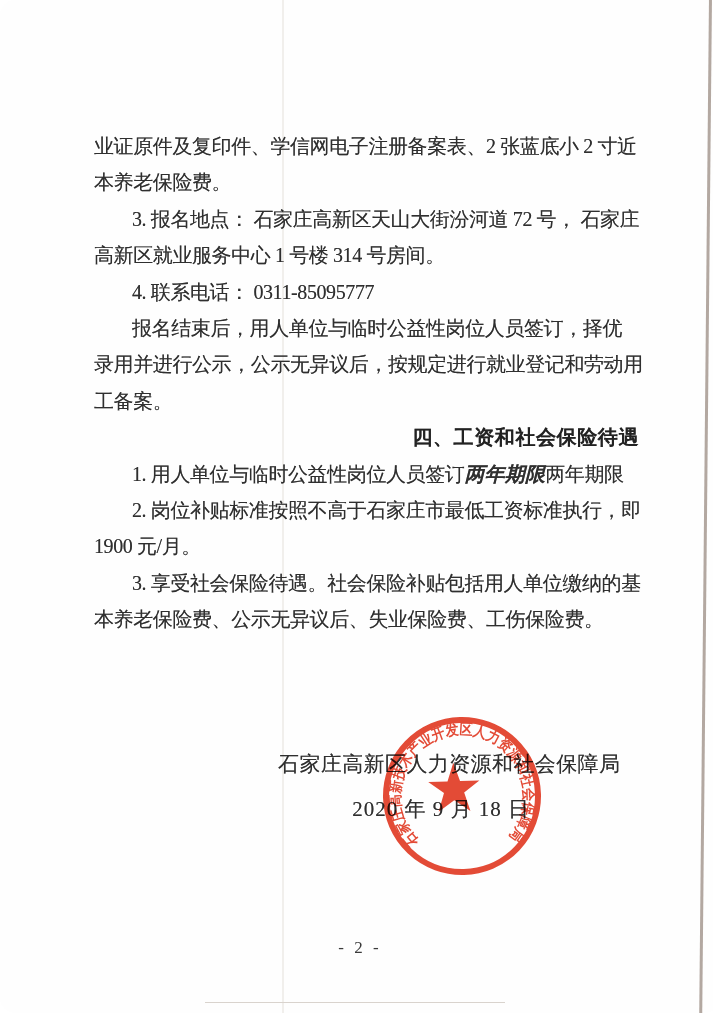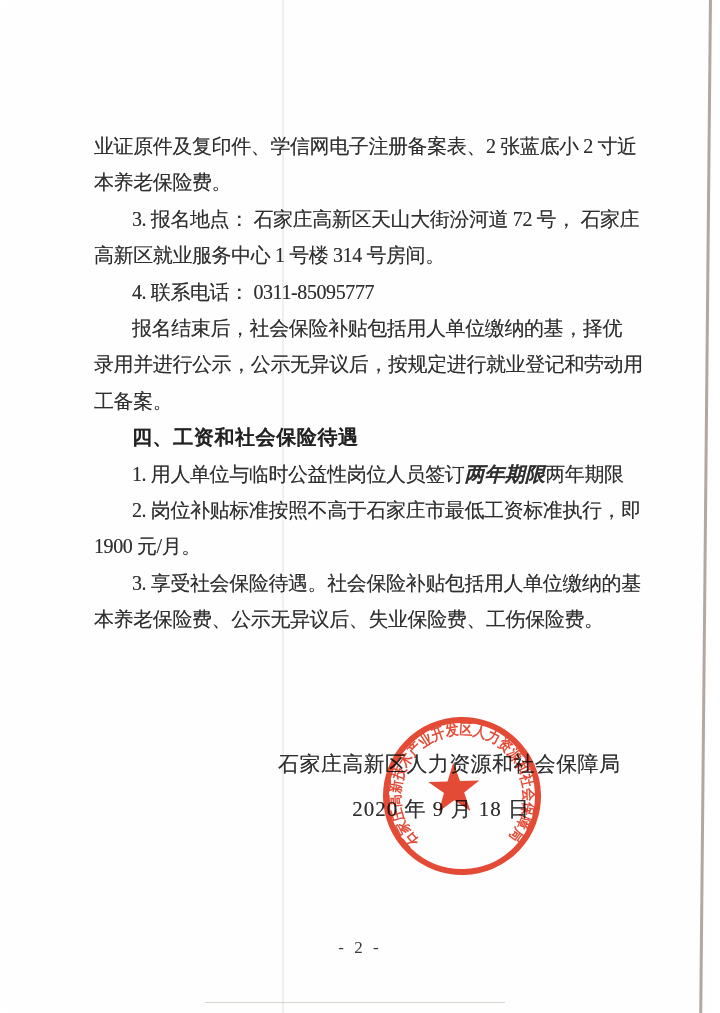--- a/index.html
+++ b/index.html
@@ -50,20 +50,21 @@
     color: #2f2f2f;
     text-shadow: 0 0 0.4px rgba(47,47,47,0.55);
   }
   .line { white-space: nowrap; }
   .line.indent { padding-left: 38px; }
   .line.heading {
     font-family: "Liberation Sans", "DejaVu Sans", sans-serif;
     font-weight: bold;
     letter-spacing: 0.6px;
     color: #222;
+    text-align: right;
   }
   .line .bold {
     font-weight: bold;
     font-family: "Liberation Sans", "DejaVu Sans", sans-serif;
     letter-spacing: 0.2px;
     font-style: italic;
   }
   
   .signature {
     position: absolute;
@@ -109,21 +110,21 @@
   <div class="scan-edge-soft"></div>
   <div class="scan-edge"></div>
   <div class="bottom-shadow"></div>
 
   <div class="doc-body">
       <div class="line"><span>业证原件及复印件、学信网电子注册备案表、2 张蓝底小 2 寸近</span></div>
       <div class="line"><span>本养老保险费。</span></div>
       <div class="line indent"><span>3. 报名地点： 石家庄高新区天山大街汾河道 72 号， 石家庄</span></div>
       <div class="line"><span>高新区就业服务中心 1 号楼 314 号房间。</span></div>
       <div class="line indent"><span>4. 联系电话： 0311-85095777</span></div>
-      <div class="line indent"><span>报名结束后，社会保险补贴包括用人单位缴纳的基，择优</span></div>
+      <div class="line indent"><span>报名结束后，用人单位与临时公益性岗位人员签订，择优</span></div>
       <div class="line"><span>录用并进行公示，公示无异议后，按规定进行就业登记和劳动用</span></div>
       <div class="line"><span>工备案。</span></div>
       <div class="line indent heading"><span>四、工资和社会保险待遇</span></div>
       <div class="line indent"><span>1. 用人单位与临时公益性岗位人员签订</span><span class="bold">两年期限</span><span>两年期限</span></div>
       <div class="line indent"><span>2. 岗位补贴标准按照不高于石家庄市最低工资标准执行，即</span></div>
       <div class="line"><span>1900 元/月。</span></div>
       <div class="line indent"><span>3. 享受社会保险待遇。社会保险补贴包括用人单位缴纳的基</span></div>
       <div class="line"><span>本养老保险费、公示无异议后、失业保险费、工伤保险费。</span></div>
     </div>
 

